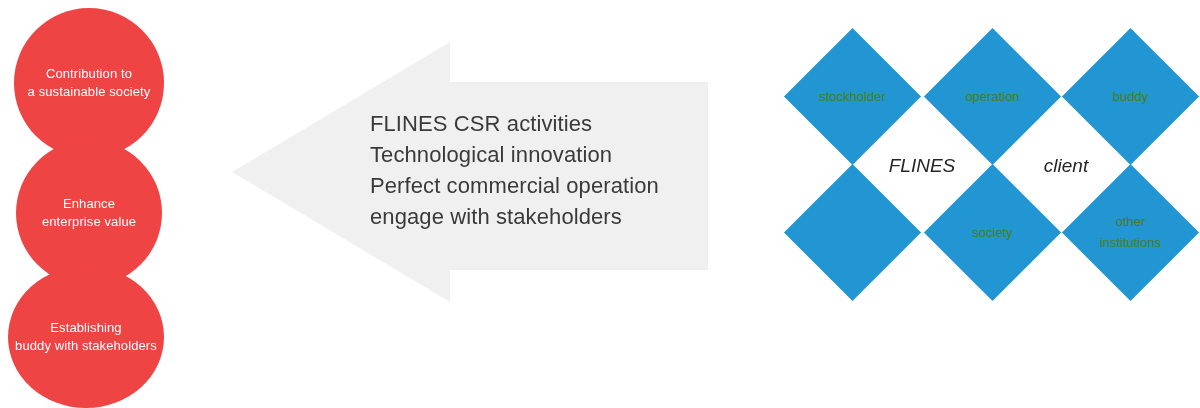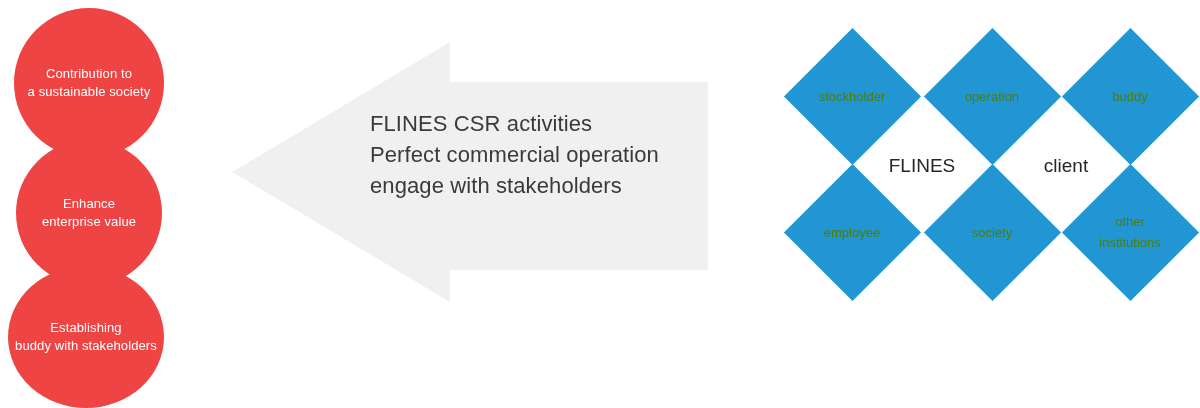--- a/index.html
+++ b/index.html
@@ -89,20 +89,21 @@
   }
   .center-label {
     position: absolute;
     width: 150px;
     text-align: center;
     color: #262626;
     font-size: 19px;
     line-height: 21px;
     white-space: nowrap;
     pointer-events: none;
+    font-style: italic;
   }
 
   
   #diamond-stockholder   { left: 24px;  top: 48px;  }
   #diamond-supplier      { left: 164px; top: 48px;  }
   #diamond-buddy         { left: 302px; top: 48px;  }
   #diamond-employee      { left: 24px;  top: 184px; }
   #diamond-society       { left: 164px; top: 184px; }
   #diamond-other         { left: 302px; top: 184px; }
 
@@ -137,37 +138,37 @@
   </div>
 
   <div id="arrow-shape">
     <svg viewBox="0 0 476 260" preserveAspectRatio="none">
       <polygon points="0,130 218,0 218,40 476,40 476,228 218,228 218,260" fill="#F0F0F0"></polygon>
     </svg>
   </div>
 
   <div id="arrow-text">
     <span class="arrow-line">FLINES CSR activities</span>
+    <span class="arrow-line">Technological innovation</span>
     <span class="arrow-line">Perfect commercial operation</span>
     <span class="arrow-line">engage with stakeholders</span>
   </div>
 
   <div id="diamond-group">
 
     <div class="diamond" id="diamond-stockholder"></div>
     <div class="diamond" id="diamond-supplier"></div>
     <div class="diamond" id="diamond-buddy"></div>
     <div class="diamond" id="diamond-employee"></div>
     <div class="diamond" id="diamond-society"></div>
     <div class="diamond" id="diamond-other"></div>
 
     <div class="diamond-label" id="label-stockholder">stockholder</div>
     <div class="diamond-label" id="label-supplier">operation</div>
     <div class="diamond-label" id="label-buddy">buddy</div>
-    <div class="diamond-label" id="label-employee">employee</div>
     <div class="diamond-label" id="label-society">society</div>
     <div class="diamond-label" id="label-other">other
 institutions</div>
 
     <div class="center-label" id="label-flines">FLINES</div>
     <div class="center-label" id="label-client">client</div>
 
   </div>
 
 </div>

